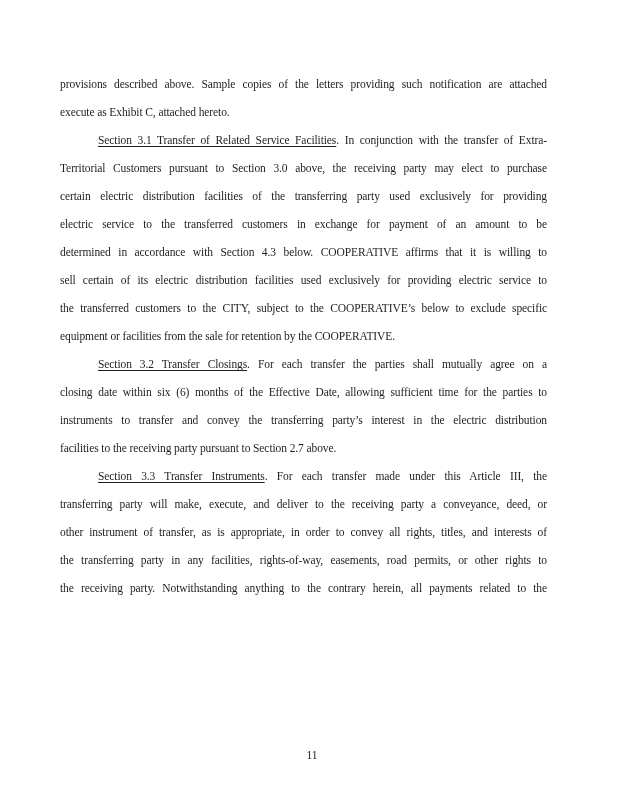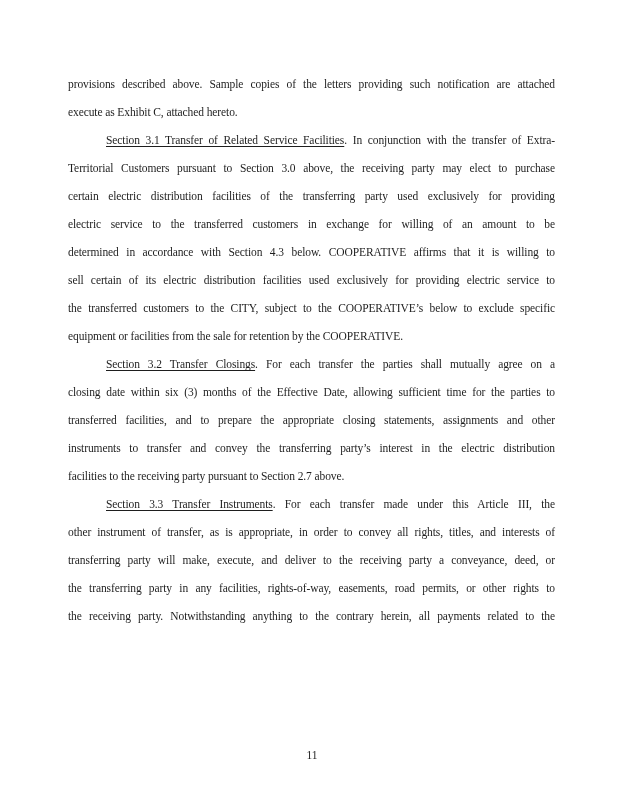--- a/index.html
+++ b/index.html
@@ -11,21 +11,21 @@
     position: relative;
     width: 624px;
     height: 807px;
     background: #ffffff;
     font-family: "Liberation Serif", serif;
     color: #1e1e1e;
     overflow: hidden;
   }
   .text-block {
     position: absolute;
-    left: 68px;
+    left: 60px;
     top: 70px;
     width: 487px;
   }
   .line {
     height: 28px;
     line-height: 28px;
     font-size: 11.5px;
     letter-spacing: -0.1px;
     text-align: justify;
     text-align-last: justify;
@@ -58,30 +58,29 @@
 </head>
 <body>
 
 <div class="page">
   <div class="text-block">
       <div class="line"><span>provisions described above. Sample copies of the letters providing such notification are attached</span></div>
       <div class="line last"><span>execute as Exhibit C, attached hereto.</span></div>
       <div class="line indent"><span class="underline">Section 3.1 Transfer of Related Service Facilities</span><span>. In conjunction with the transfer of Extra-</span></div>
       <div class="line"><span>Territorial Customers pursuant to Section 3.0 above, the receiving party may elect to purchase</span></div>
       <div class="line"><span>certain electric distribution facilities of the transferring party used exclusively for providing</span></div>
-      <div class="line"><span>electric service to the transferred customers in exchange for willing of an amount to be</span></div>
+      <div class="line"><span>electric service to the transferred customers in exchange for payment of an amount to be</span></div>
       <div class="line"><span>determined in accordance with Section 4.3 below.  COOPERATIVE affirms that it is willing to</span></div>
       <div class="line"><span>sell certain of its electric distribution facilities used exclusively for providing electric service to</span></div>
       <div class="line"><span>the transferred customers to the CITY, subject to the COOPERATIVE’s below to exclude specific</span></div>
       <div class="line last"><span>equipment or facilities from the sale for retention by the COOPERATIVE.</span></div>
       <div class="line indent"><span class="underline">Section 3.2 Transfer Closings</span><span>. For each transfer the parties shall mutually agree on a</span></div>
-      <div class="line"><span>closing date within six (3) months of the Effective Date, allowing sufficient time for the parties to</span></div>
-      <div class="line"><span>transferred facilities, and to prepare the appropriate closing statements, assignments and other</span></div>
+      <div class="line"><span>closing date within six (6) months of the Effective Date, allowing sufficient time for the parties to</span></div>
       <div class="line"><span>instruments to transfer and convey the transferring party’s interest in the electric distribution</span></div>
       <div class="line last"><span>facilities to the receiving party pursuant to Section 2.7 above.</span></div>
       <div class="line indent"><span class="underline">Section 3.3 Transfer Instruments</span><span>. For each transfer made under this Article III, the</span></div>
+      <div class="line"><span>transferring party will make, execute, and deliver to the receiving party a conveyance, deed, or</span></div>
       <div class="line"><span>other instrument of transfer, as is appropriate, in order to convey all rights, titles, and interests of</span></div>
-      <div class="line"><span>transferring party will make, execute, and deliver to the receiving party a conveyance, deed, or</span></div>
       <div class="line"><span>the transferring party in any facilities, rights-of-way, easements, road permits, or other rights to</span></div>
       <div class="line"><span>the receiving party. Notwithstanding anything to the contrary herein, all payments related to the</span></div>
     </div>
   <div class="page-number">11</div>
 </div>
 
 </body></html>

